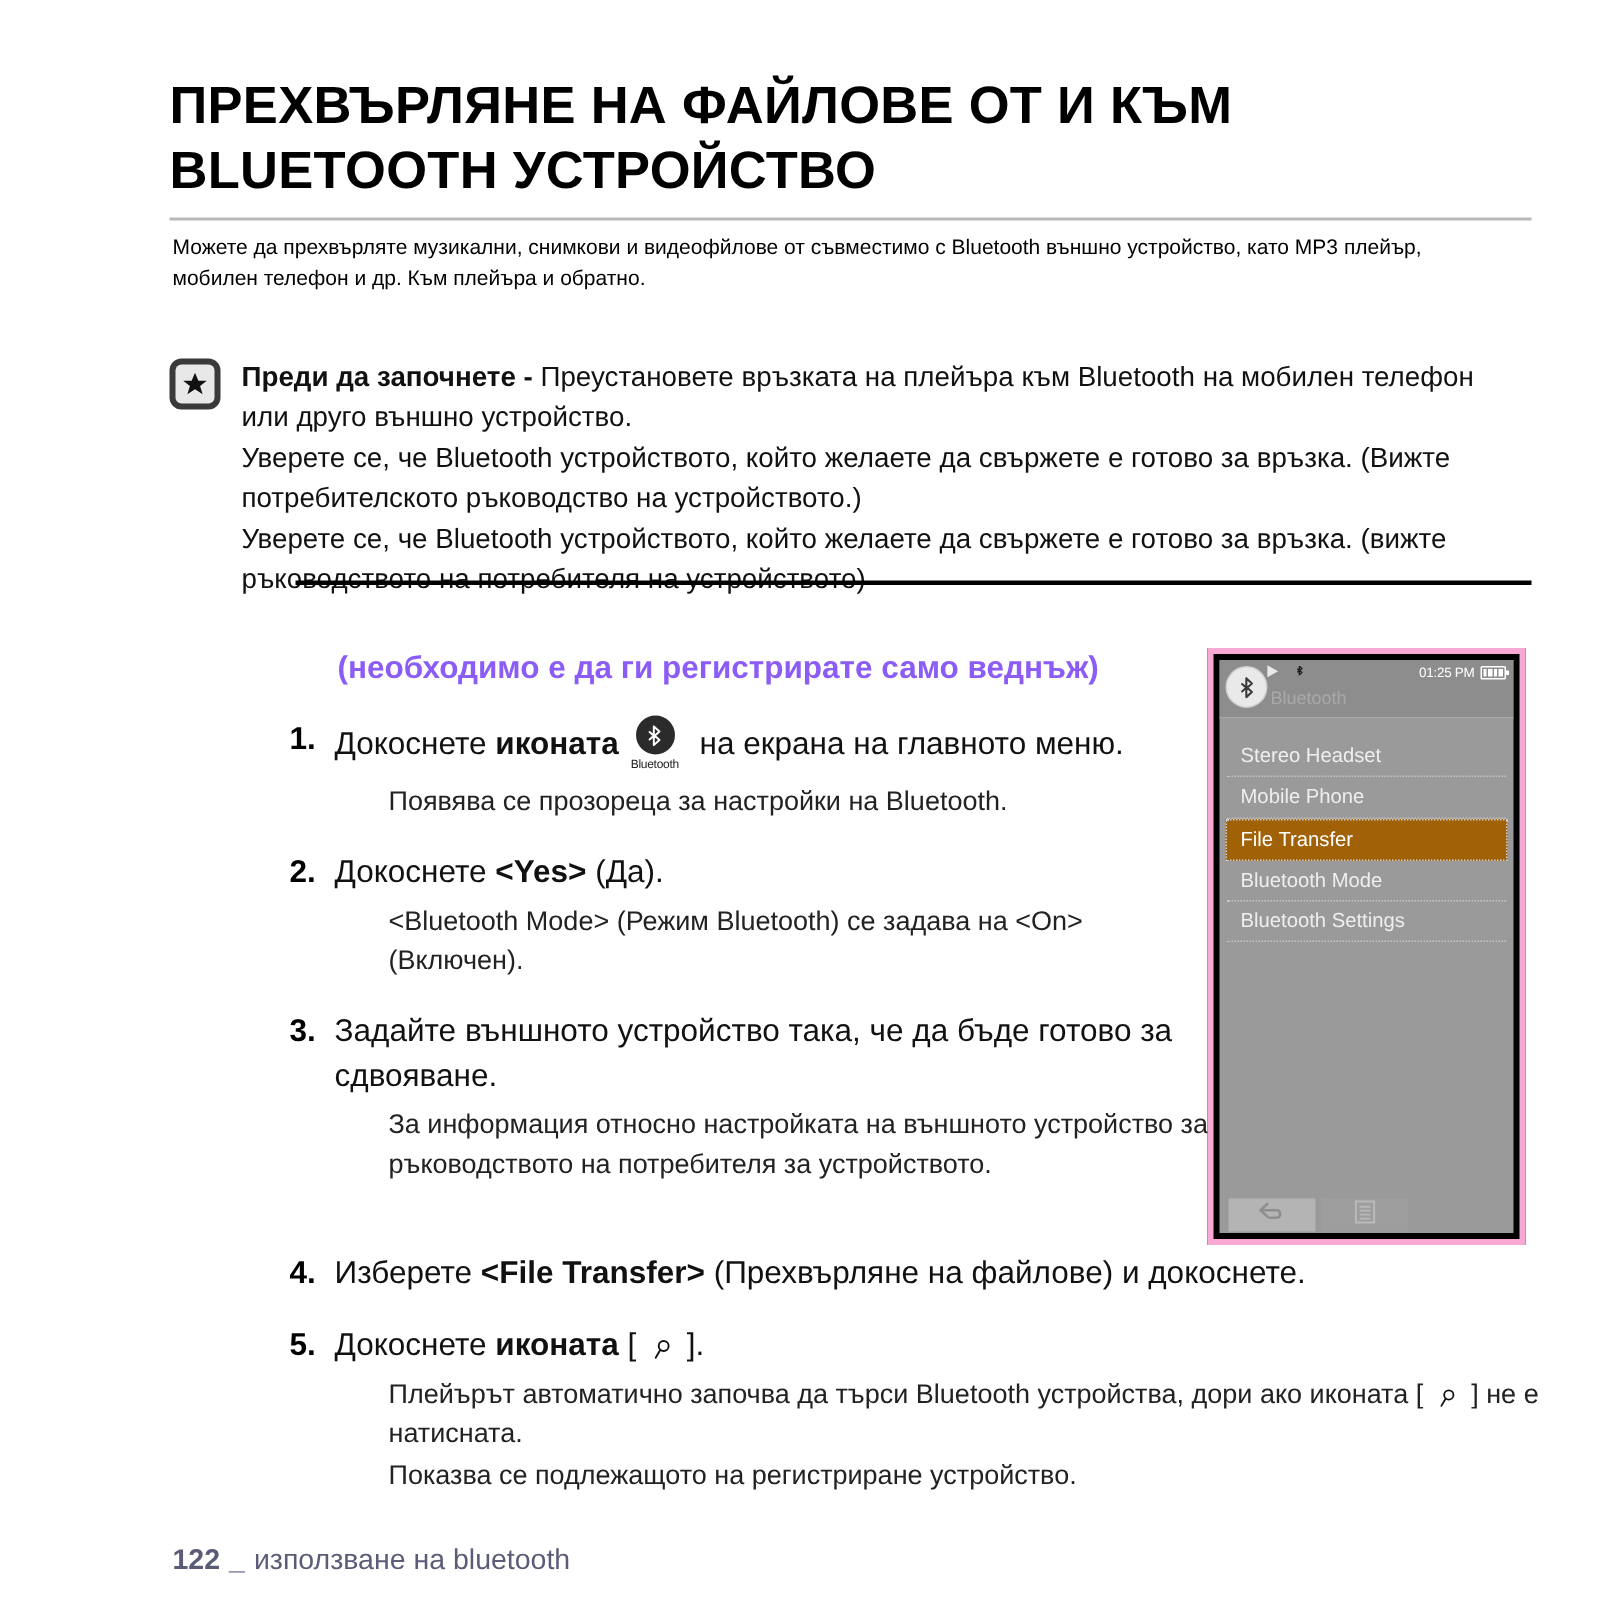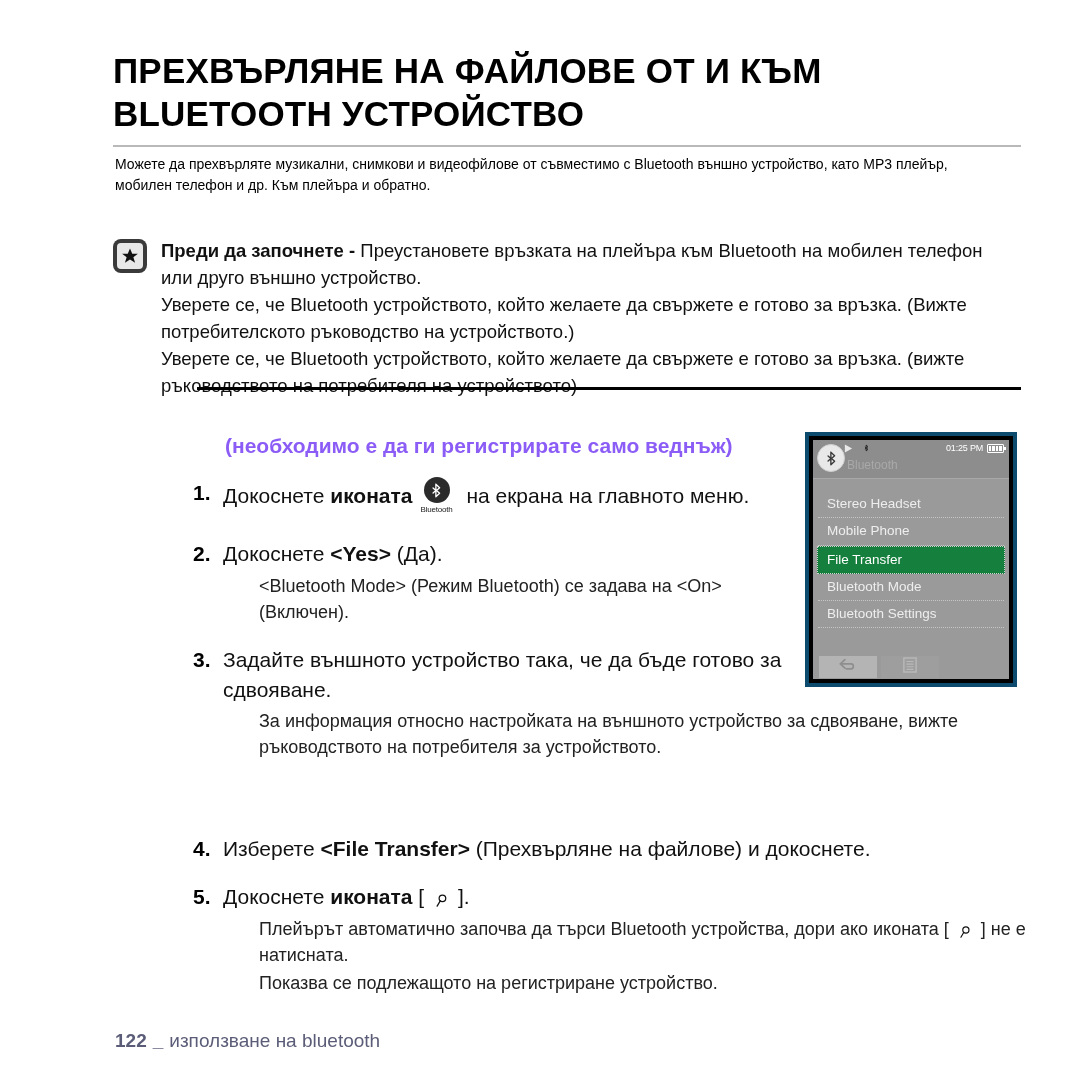--- a/index.html
+++ b/index.html
@@ -215,23 +215,23 @@
   }
   .steps-wide .step-text { font-size: 21px; }
   .steps-wide .sub { margin-left: 66px; font-size: 18px; }
 
   
   .device {
     position: absolute;
     left: 780px;
     top: 428px;
     width: 212px;
-    height: 255px;
+    height: 398px;
     background: #000;
-    border: 4px solid #0c4a6e;
+    border: 4px solid #f9a8d4;
     box-sizing: border-box;
     padding: 4px;
   }
   .screen {
     width: 100%;
     height: 100%;
     background: #9a9a9a;
     position: relative;
     box-sizing: border-box;
     overflow: hidden;
@@ -305,21 +305,21 @@
   }
   .menu-item {
     font-size: 13.5px;
     color: #eeeeee;
     padding: 3px 0 3px 9px;
     border-bottom: 1px dotted #c6c6c6;
     margin: 0 5px;
     line-height: 1.5;
   }
   .menu-item.selected {
-    background: #15803d;
+    background: #a16207;
     border: 1px dotted #cfcfcf;
     color: #ffffff;
     margin: 0 4px;
   }
   .menu-item.first { border-top: none; }
   .toolbar {
     position: absolute;
     left: 0; right: 0; bottom: 0;
     height: 28px;
     display: flex;
@@ -393,20 +393,21 @@
         <span>Докоснете </span><b>иконата</b><span class="bt-round-wrap">
             <span class="bt-round">
             <svg width="15" height="15" viewBox="0 0 24 24" aria-hidden="true">
               <path d="M11 2 L17 7.5 L12 12 L17 16.5 L11 22 L11 2 M11 12 L6.5 8 M11 12 L6.5 16" fill="none" stroke="#ffffff" stroke-width="2.1" stroke-linejoin="round" stroke-linecap="round"></path>
             </svg>
           </span>
             <span class="bt-round-label">Bluetooth</span>
           </span><span> на екрана на главното меню.</span>
       </div>
     </div>
+    <div class="sub">Появява се прозореца за настройки на Bluetooth.</div>
 
     <div class="gap"></div>
 
     <div class="step">
       <div class="step-num">2.</div>
       <div class="step-text">
         <span>Докоснете </span><b>&lt;Yes&gt;</b><span> (Да).</span>
       </div>
     </div>
     <div class="sub">&lt;Bluetooth Mode&gt; (Режим Bluetooth) се задава на &lt;On&gt; (Включен).</div>

